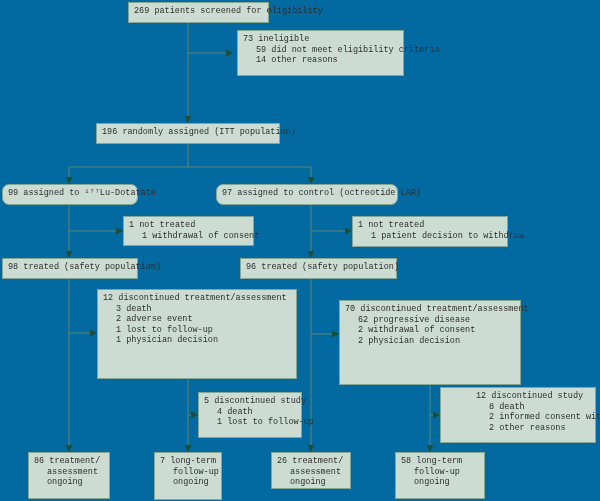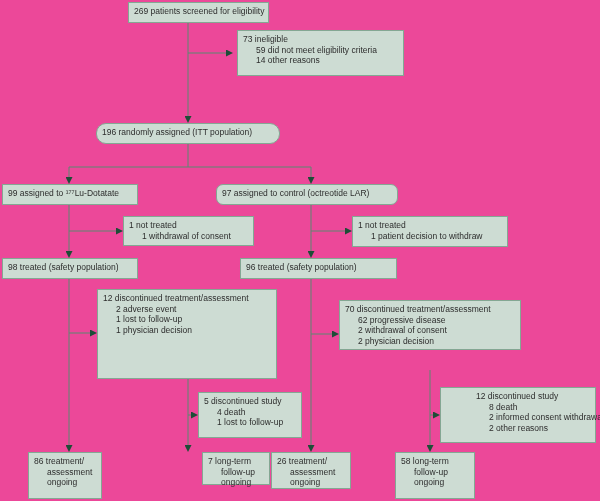--- a/index.html
+++ b/index.html
@@ -1,18 +1,18 @@
 <!DOCTYPE html>
 <html><head>
 <meta charset="utf-8">
 <style>
   html,body { margin:0; padding:0; background:#ffffff; }
   #stage {
-    position:relative; width:600px; height:501px; background:#ec4899;
-    font-family:Liberation Sans, sans-serif; overflow:hidden;
+    position:relative; width:600px; height:501px; background:#0369a1;
+    font-family:Liberation Mono, monospace; overflow:hidden;
   }
   #connectors { position:absolute; left:0; top:0; width:600px; height:501px; pointer-events:none; }
   .box {
     position:absolute; box-sizing:border-box;
     background:#cddcd3; border:1px solid #84a793;
     padding:3px 5px; color:#2d2d2d;
     font-size:8.5px; line-height:10.5px;
   }
   .ln  { white-space:nowrap; }
   .ind { padding-left:13px; }
@@ -53,25 +53,25 @@
   <div class="box" style="left:128px; top:2px; width:141px; height:21px;">
     <div class="ln">269 patients screened for eligibility</div>
   </div>
 
   <div class="box" style="left:237px; top:30px; width:167px; height:46px;">
     <div class="ln">73 ineligible</div>
     <div class="ln ind">59 did not meet eligibility criteria</div>
     <div class="ln ind">14 other reasons</div>
   </div>
 
-  <div class="box" style="left:96px; top:123px; width:184px; height:21px;border-radius:10px;">
+  <div class="box" style="left:96px; top:123px; width:184px; height:21px;">
     <div class="ln">196 randomly assigned (ITT population)</div>
   </div>
 
-  <div class="box" style="left:2px; top:184px; width:136px; height:21px;">
+  <div class="box" style="left:2px; top:184px; width:136px; height:21px;border-radius:7px;">
     <div class="ln">99 assigned to ¹⁷⁷Lu-Dotatate</div>
   </div>
 
   <div class="box" style="left:216px; top:184px; width:182px; height:21px;border-radius:7px;">
     <div class="ln">97 assigned to control (octreotide LAR)</div>
   </div>
 
   <div class="box" style="left:123px; top:216px; width:131px; height:30px;">
     <div class="ln">1 not treated</div>
     <div class="ln ind">1 withdrawal of consent</div>
@@ -83,64 +83,65 @@
   </div>
 
   <div class="box" style="left:2px; top:258px; width:136px; height:21px;">
     <div class="ln">98 treated (safety population)</div>
   </div>
 
   <div class="box" style="left:240px; top:258px; width:157px; height:21px;">
     <div class="ln">96 treated (safety population)</div>
   </div>
 
-  <div class="box" style="left:97px; top:289px; width:180px; height:90px;">
+  <div class="box" style="left:97px; top:289px; width:200px; height:90px;">
     <div class="ln">12 discontinued treatment/assessment</div>
+    <div class="ln ind">3 death</div>
     <div class="ln ind">2 adverse event</div>
     <div class="ln ind">1 lost to follow-up</div>
     <div class="ln ind">1 physician decision</div>
   </div>
 
-  <div class="box" style="left:339px; top:300px; width:182px; height:50px;">
+  <div class="box" style="left:339px; top:300px; width:182px; height:85px;">
     <div class="ln">70 discontinued treatment/assessment</div>
     <div class="ln ind">62 progressive disease</div>
     <div class="ln ind">2 withdrawal of consent</div>
     <div class="ln ind">2 physician decision</div>
   </div>
 
   <div class="box" style="left:198px; top:392px; width:104px; height:46px;">
     <div class="ln">5 discontinued study</div>
     <div class="ln ind">4 death</div>
     <div class="ln ind">1 lost to follow-up</div>
   </div>
 
   <div class="box" style="left:440px; top:387px; width:156px; height:56px;padding-left:35px;">
     <div class="ln">12 discontinued study</div>
     <div class="ln ind">8 death</div>
     <div class="ln ind">2 informed consent withdrawal</div>
     <div class="ln ind">2 other reasons</div>
   </div>
 
-  <div class="box" style="left:28px; top:452px; width:74px; height:47px;">
+  <div class="box" style="left:28px; top:452px; width:82px; height:47px;">
     <div class="ln">86 treatment/</div>
     <div class="ln ind">assessment</div>
     <div class="ln ind">ongoing</div>
   </div>
 
-  <div class="box" style="left:154px; top:452px; width:68px; height:33px;margin-left:48px;">
+  <div class="box" style="left:154px; top:452px; width:68px; height:48px;">
     <div class="ln">7 long-term</div>
     <div class="ln ind">follow-up</div>
     <div class="ln ind">ongoing</div>
   </div>
 
   <div class="box" style="left:271px; top:452px; width:80px; height:37px;">
     <div class="ln">26 treatment/</div>
     <div class="ln ind">assessment</div>
     <div class="ln ind">ongoing</div>
   </div>
 
-  <div class="box" style="left:395px; top:452px; width:80px; height:47px;">
+  <div class="box" style="left:395px; top:452px; width:90px; height:47px;">
     <div class="ln">58 long-term</div>
     <div class="ln ind">follow-up</div>
     <div class="ln ind">ongoing</div>
   </div>
 
 </div>
 
 </body></html>

